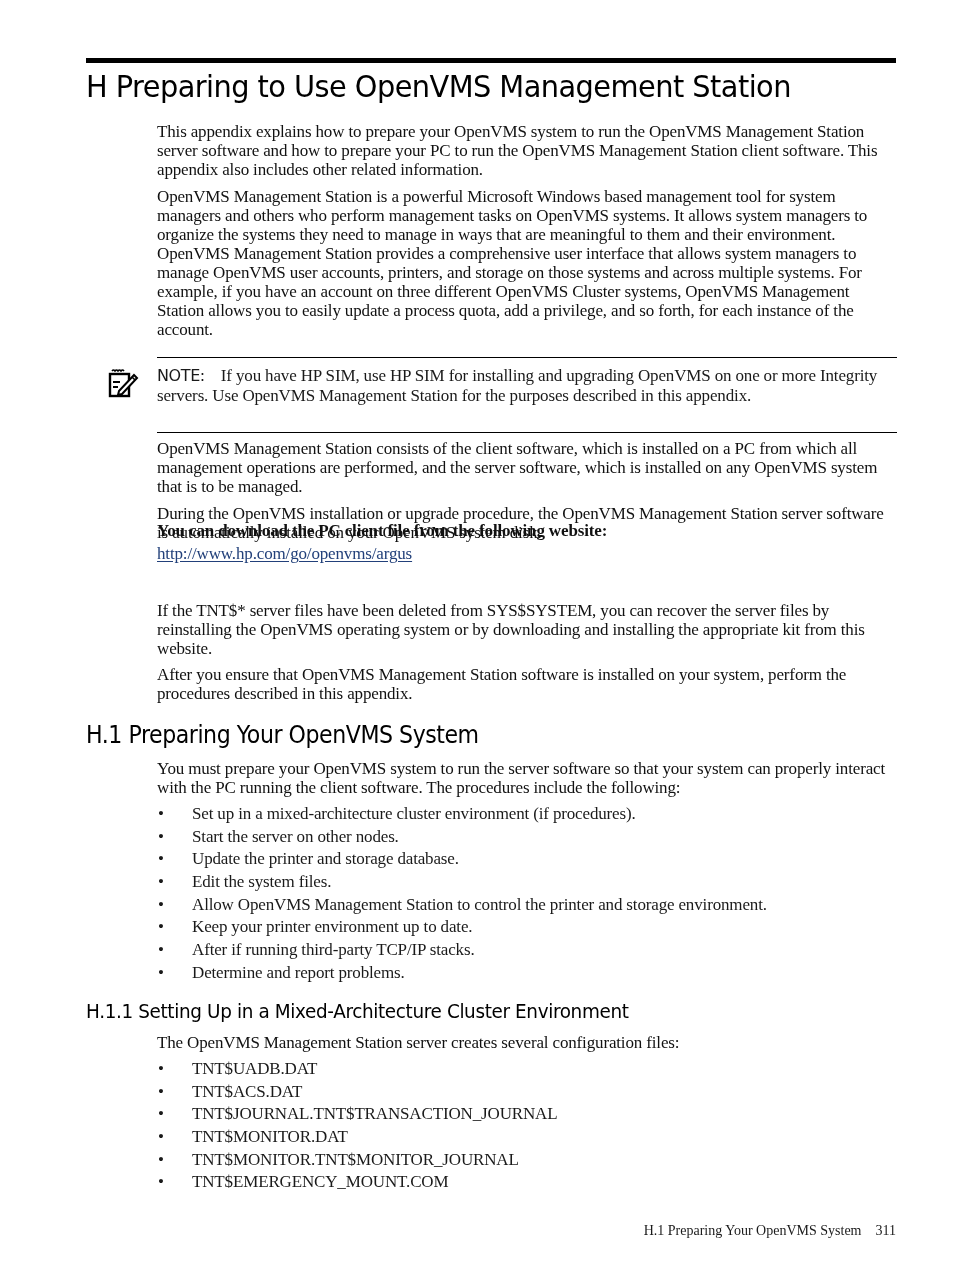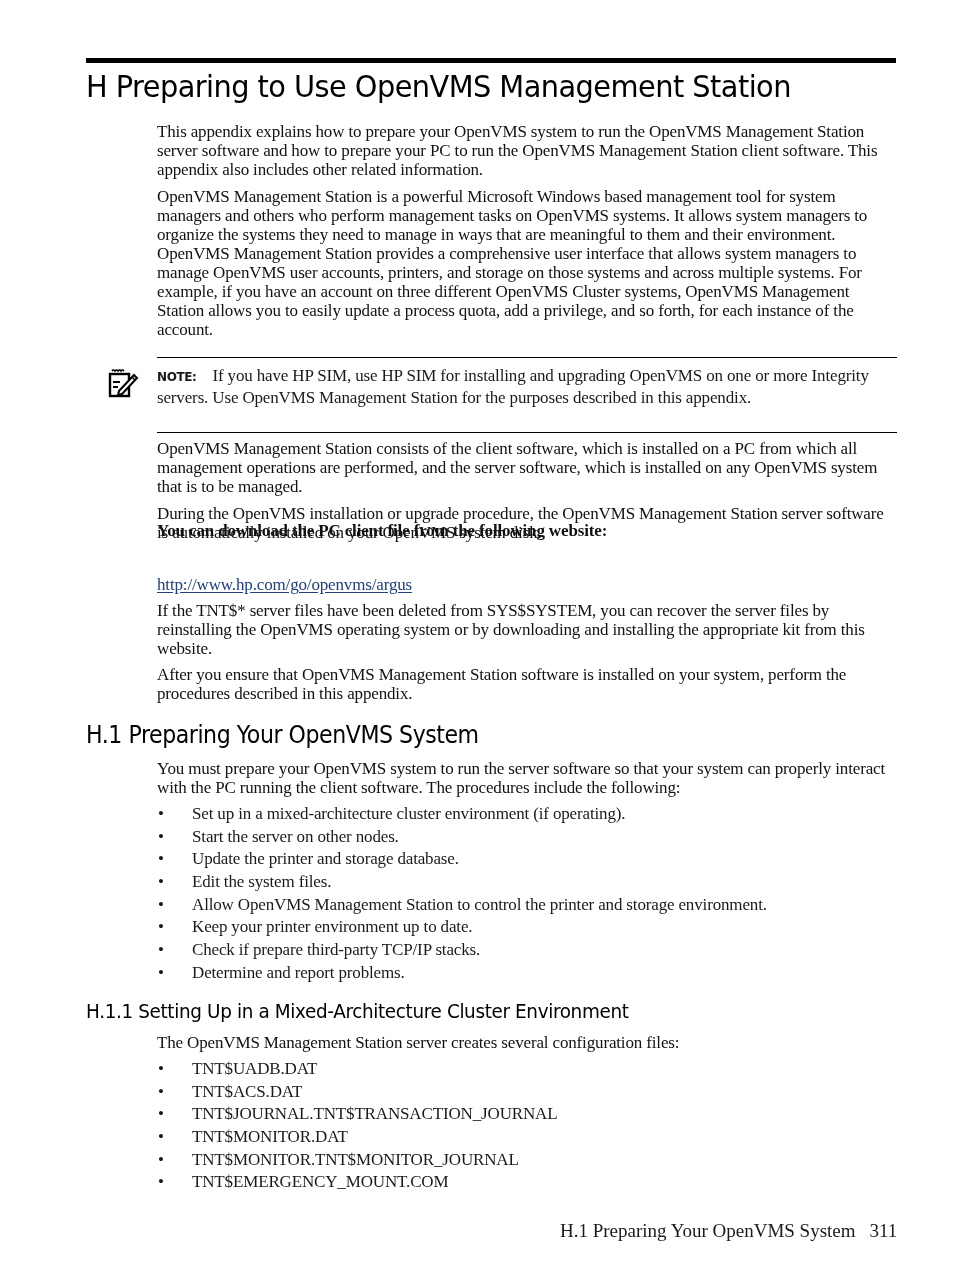--- a/index.html
+++ b/index.html
@@ -83,29 +83,29 @@
       position: absolute;
       left: 50px;
       top: 9px;
       width: 740px;
       font-size: 17px;
       line-height: 19.5px;
       letter-spacing: -0.15px;
     }
     .note-label {
       font-family: "DejaVu Sans", "Liberation Sans", sans-serif;
-      font-weight: bold;
-      font-size: 12px;
+      font-weight: normal;
+      font-size: 16px;
       letter-spacing: -0.4px;
       margin-right: 16px;
     }
     .p3 { top: 439px; }
     .p4 { top: 504px; }
     .p5 { top: 521px; font-weight: bold; }
-    .link-line { top: 575px; font-family: Liberation Serif, serif; }
+    .link-line { top: 544px; font-family: Liberation Serif, serif; }
     .link-line a {
       color: #22407a;
       text-decoration: underline;
       text-underline-offset: 2px;
     }
     .p6 { top: 601px; }
     .p7 { top: 665px; }
     .section-title {
       position: absolute;
       left: 86px;
@@ -161,21 +161,21 @@
       white-space: nowrap;
     }
     .p9 { top: 1033px; }
     .list2 { top: 1058px; }
     .footer {
       position: absolute;
       left: 560px;
       top: 1222px;
       width: 336px;
       text-align: right;
-      font-size: 19px;
+      font-size: 14px;
       line-height: 18px;
       white-space: nowrap;
     }
     .footer .page-number {
       margin-left: 14px;
     }
   </style>
 </head>
 <body>
 
@@ -226,27 +226,27 @@
   </div>
   <div class="body p6">
     <p>If the TNT$* server files have been deleted from SYS$SYSTEM, you can recover the server files by reinstalling the OpenVMS operating system or by downloading and installing the appropriate kit from this website.</p>
   </div>
 
   <h2 class="section-title">H.1 Preparing Your OpenVMS System</h2>
   <div class="body p8">
     <p>You must prepare your OpenVMS system to run the server software so that your system can properly interact with the PC running the client software. The procedures include the following:</p>
   </div>
   <ul class="bullets list1">
-    <li><span class="bullet-dot">•</span><span>Set up in a mixed-architecture cluster environment (if operating).</span></li>
+    <li><span class="bullet-dot">•</span><span>Set up in a mixed-architecture cluster environment (if procedures).</span></li>
     <li><span class="bullet-dot">•</span><span>Start the server on other nodes.</span></li>
     <li><span class="bullet-dot">•</span><span>Update the printer and storage database.</span></li>
     <li><span class="bullet-dot">•</span><span>Edit the system files.</span></li>
     <li><span class="bullet-dot">•</span><span>Allow OpenVMS Management Station to control the printer and storage environment.</span></li>
     <li><span class="bullet-dot">•</span><span>Keep your printer environment up to date.</span></li>
-    <li><span class="bullet-dot">•</span><span>Check if prepare third-party TCP/IP stacks.</span></li>
+    <li><span class="bullet-dot">•</span><span>After if running third-party TCP/IP stacks.</span></li>
     <li><span class="bullet-dot">•</span><span>Determine and report problems.</span></li>
   </ul>
 
   <h3 class="subsection-title">H.1.1 Setting Up in a Mixed-Architecture Cluster Environment</h3>
   <div class="body p9">
     <p>The OpenVMS Management Station server creates several configuration files:</p>
   </div>
   <ul class="bullets list2">
     <li><span class="bullet-dot">•</span><span>TNT$UADB.DAT</span></li>
     <li><span class="bullet-dot">•</span><span>TNT$ACS.DAT</span></li>

